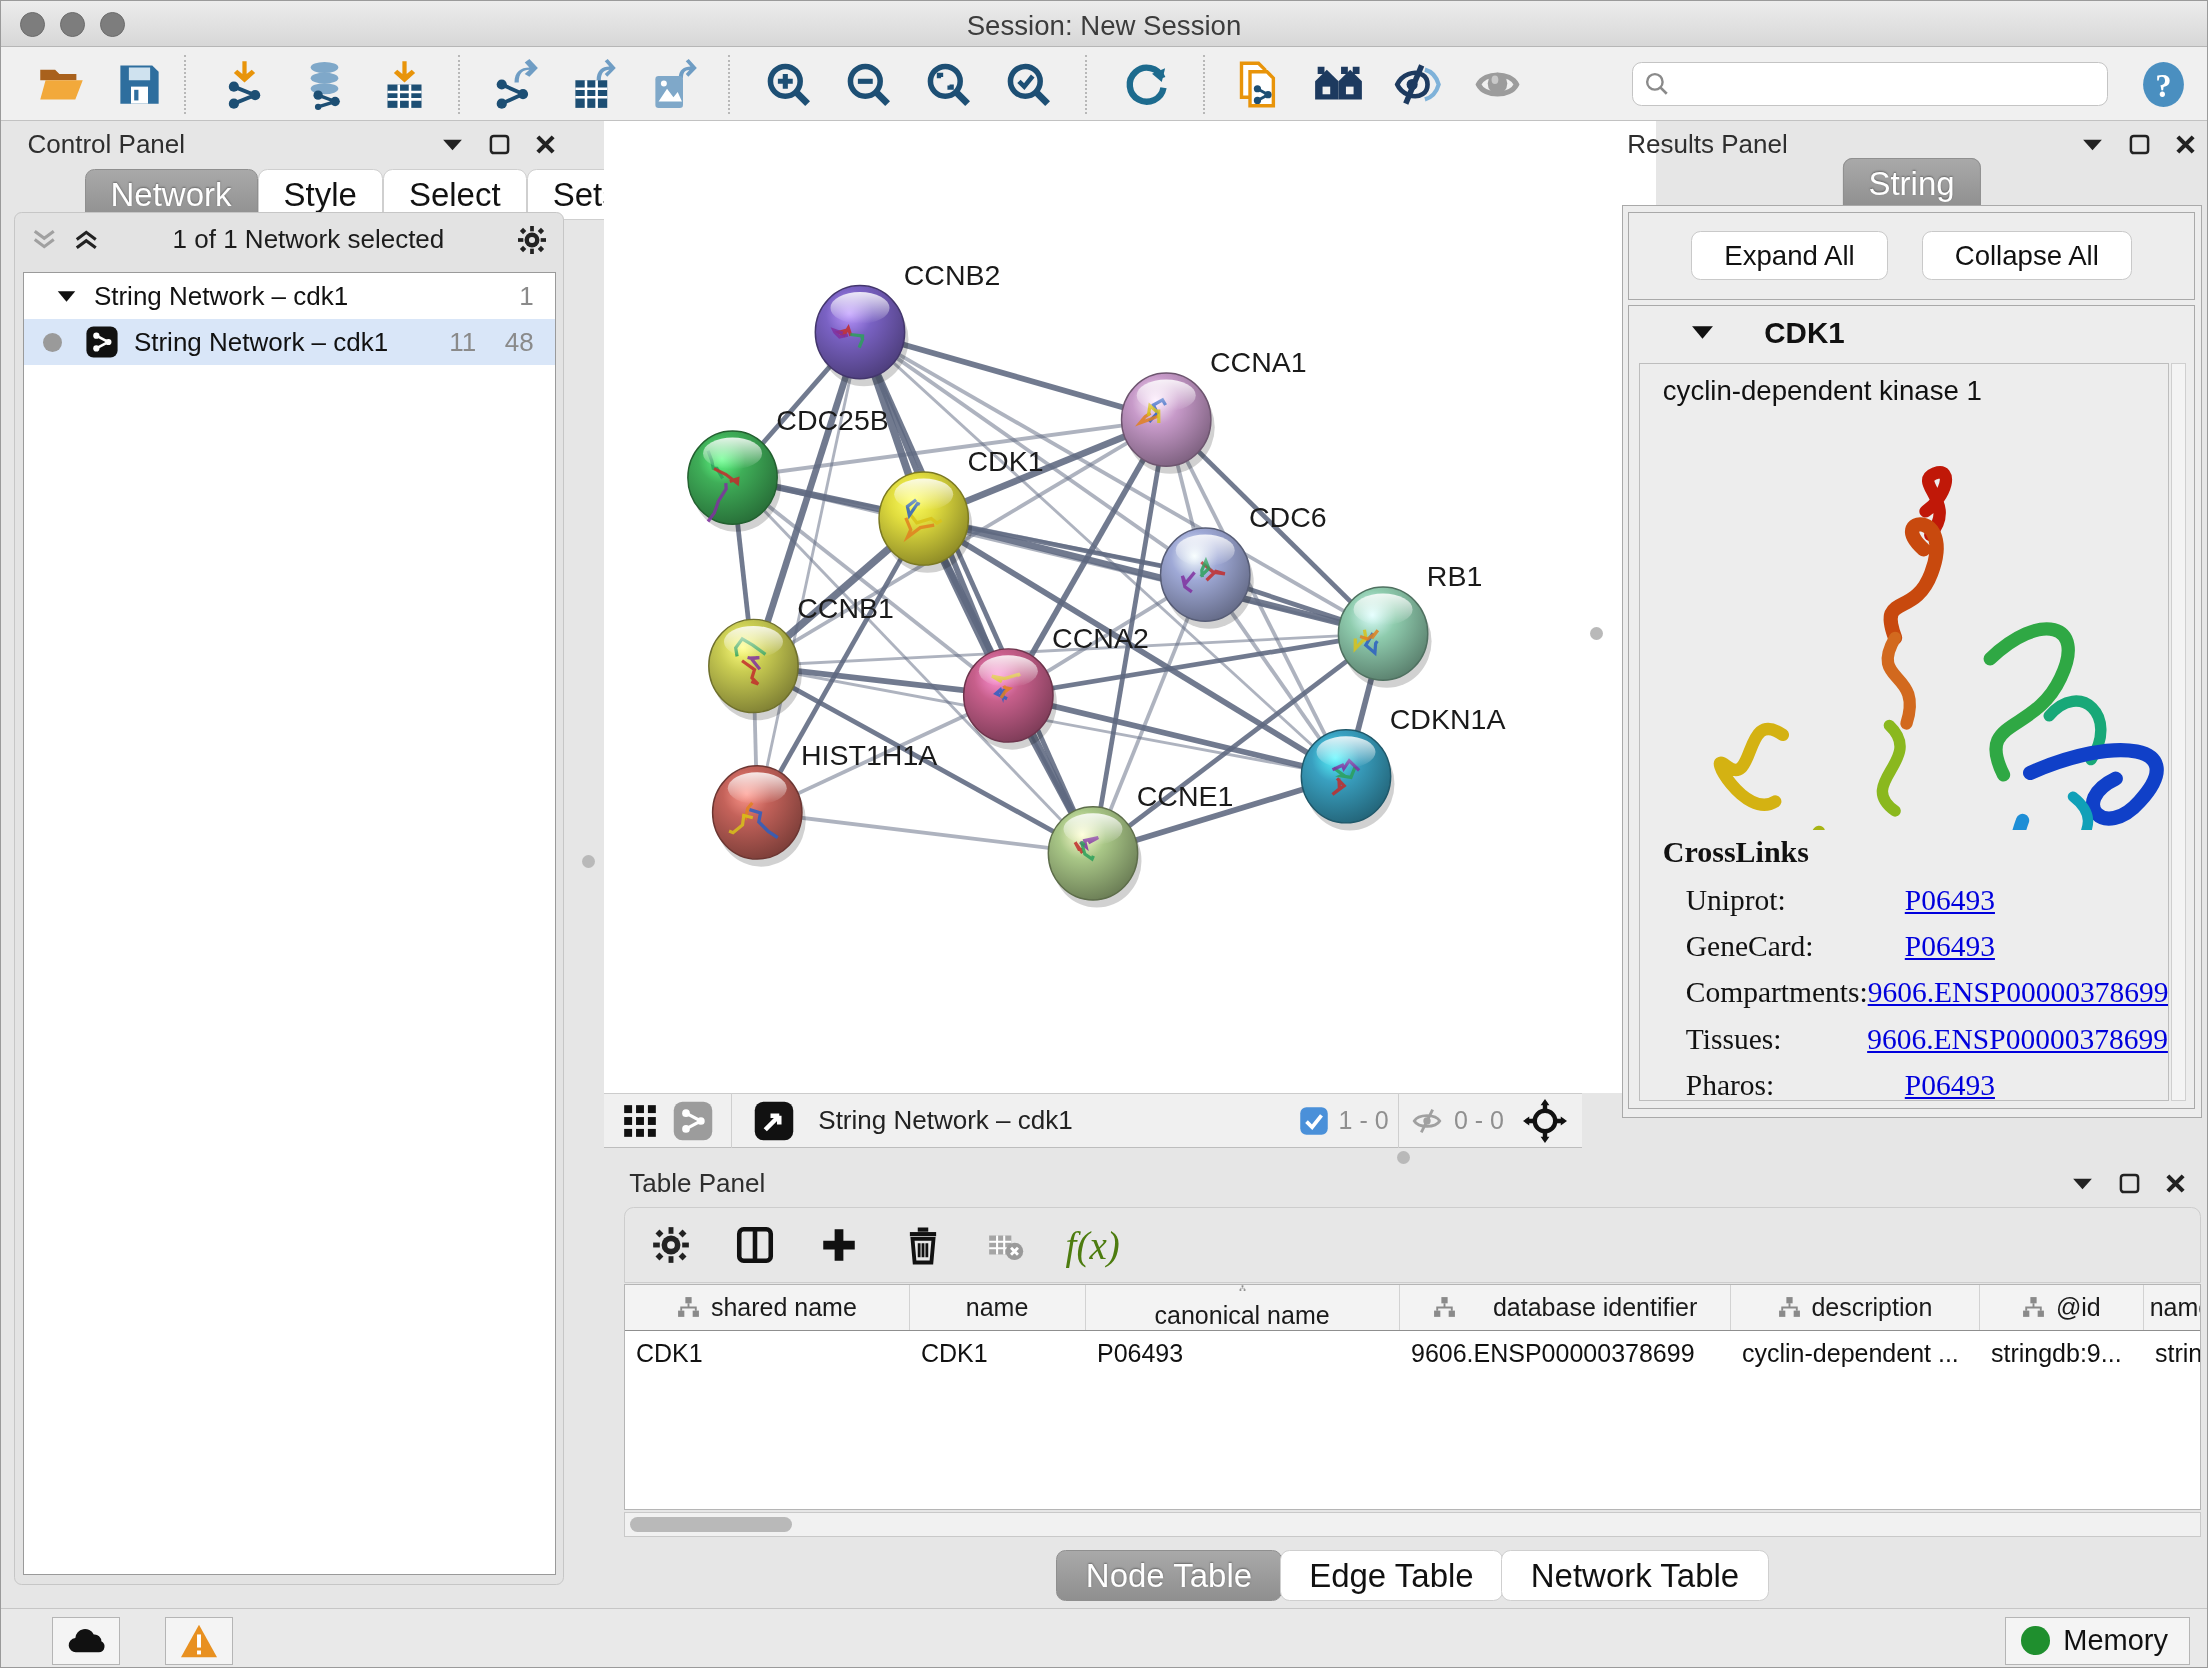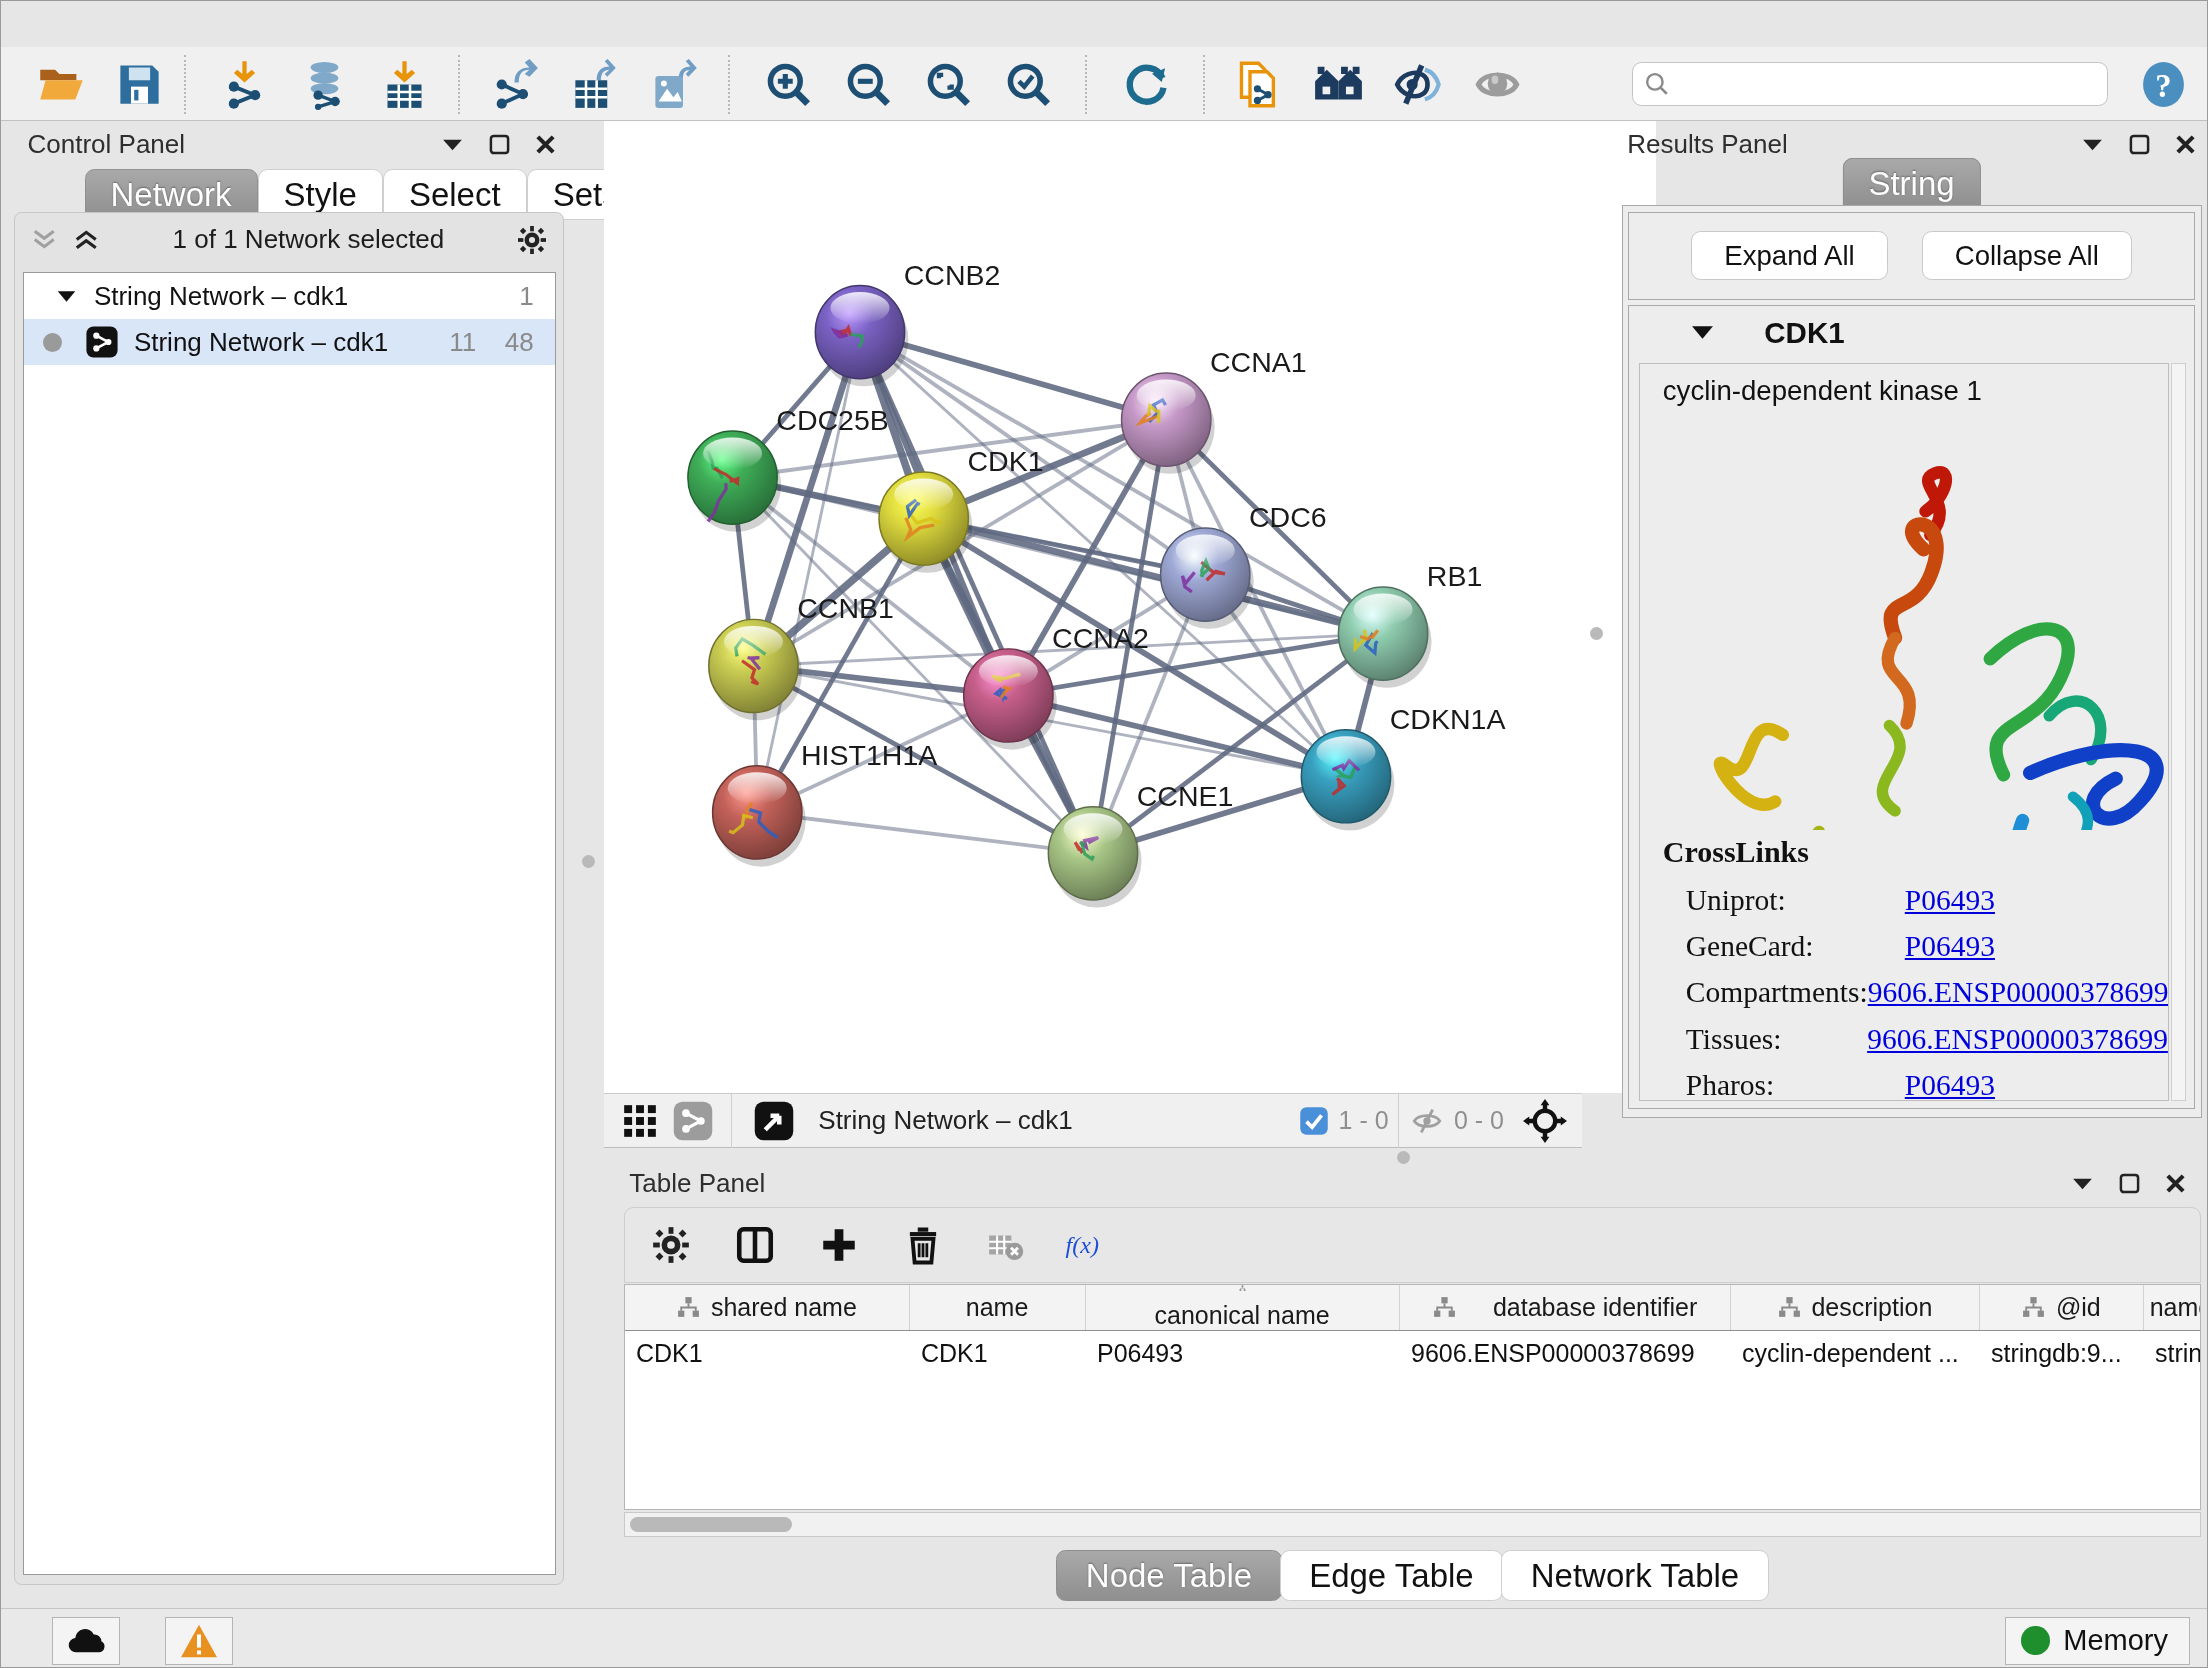--- a/index.html
+++ b/index.html
@@ -80,21 +80,21 @@
   .xl-row { display:flex; font-family:"Liberation Serif", serif; font-size:29.5px; padding:6.7px 0 6.7px 46px; }
   .xl-label { width:219px; color:#111; }
   .xl-value { color:#0000dd; text-decoration:underline; }
 
   
   .tpanel { position:absolute; left:615px; top:1157px; width:1593px; height:438px; }
   .tp-head { display:flex; justify-content:space-between; padding:9.5px 23px 0 13.3px; }
   .tp-toolbar { position:absolute; left:7.6px; top:49px; right:7.6px; height:76px; background:#e7e7e7;
     border:1px solid #cdcdcd; border-radius:9.5px 9.5px 0 0; display:flex; align-items:center; gap:42px;
     padding-left:25px; }
-  .fx { font-family:"Liberation Serif", serif; font-style:italic; font-size:24px; color:#1d4ed8; }
+  .fx { font-family:"Liberation Serif", serif; font-style:italic; font-size:39px; color:#4d7c0f; }
   .tbl { position:absolute; left:7.6px; top:126px; right:7.6px; height:226px; background:#fff;
     border:1px solid #b5b5b5; overflow:hidden; }
   .tbl-head { display:flex; background:#f3f3f3; border-bottom:1.9px solid #8f8f8f; height:46px; }
   .tbl-hcell { display:flex; align-items:center; justify-content:center; gap:9.5px; font-size:25px;
     color:#1a1a1a; border-right:1px solid #d2d2d2; overflow:hidden; white-space:nowrap; flex:none; }
   .tbl-row { display:flex; height:48px; }
   .tbl-cell { font-size:25px; color:#111; padding:7.6px 5.7px 0 11.4px; overflow:hidden; white-space:nowrap; flex:none; }
   .hscroll { position:absolute; left:7.6px; top:354px; right:7.6px; height:25px; background:#f1f1f1;
     border:1px solid #c9c9c9; }
   .hthumb { position:absolute; left:5.7px; top:3.8px; width:162px; height:15px; background:#b9b9b9; border-radius:7.6px; }
@@ -111,20 +111,26 @@
     border:1.9px solid #b5b5b5; display:flex; align-items:center; gap:13.3px; font-size:29px; color:#111; }
   .mem-dot { width:28.5px; height:28.5px; border-radius:50%; background:#1f8f2e; }
 
   svg { display:block; }
 </style>
 </head>
 <body>
 
 <div class="app">
 
+  <div class="titlebar">
+    <div class="traffic" style="left:19px"></div>
+    <div class="traffic" style="left:59px"></div>
+    <div class="traffic" style="left:99px"></div>
+    <div class="win-title">Session: New Session</div>
+  </div>
 
   <div class="toolbar">
     <div class="tbtn" style="left:34px">
       <svg width="51" height="51" viewBox="0 0 24 24">
         <path d="M2 5h7l2 2h8v3H2z" fill="#a9611c"></path>
           <path d="M4.5 10h17.5l-3.5 9H2z" fill="#f2a93b"></path>
       </svg>
     </div>
     <div class="tbtn" style="left:112px">
       <svg width="51" height="51" viewBox="0 0 24 24">

